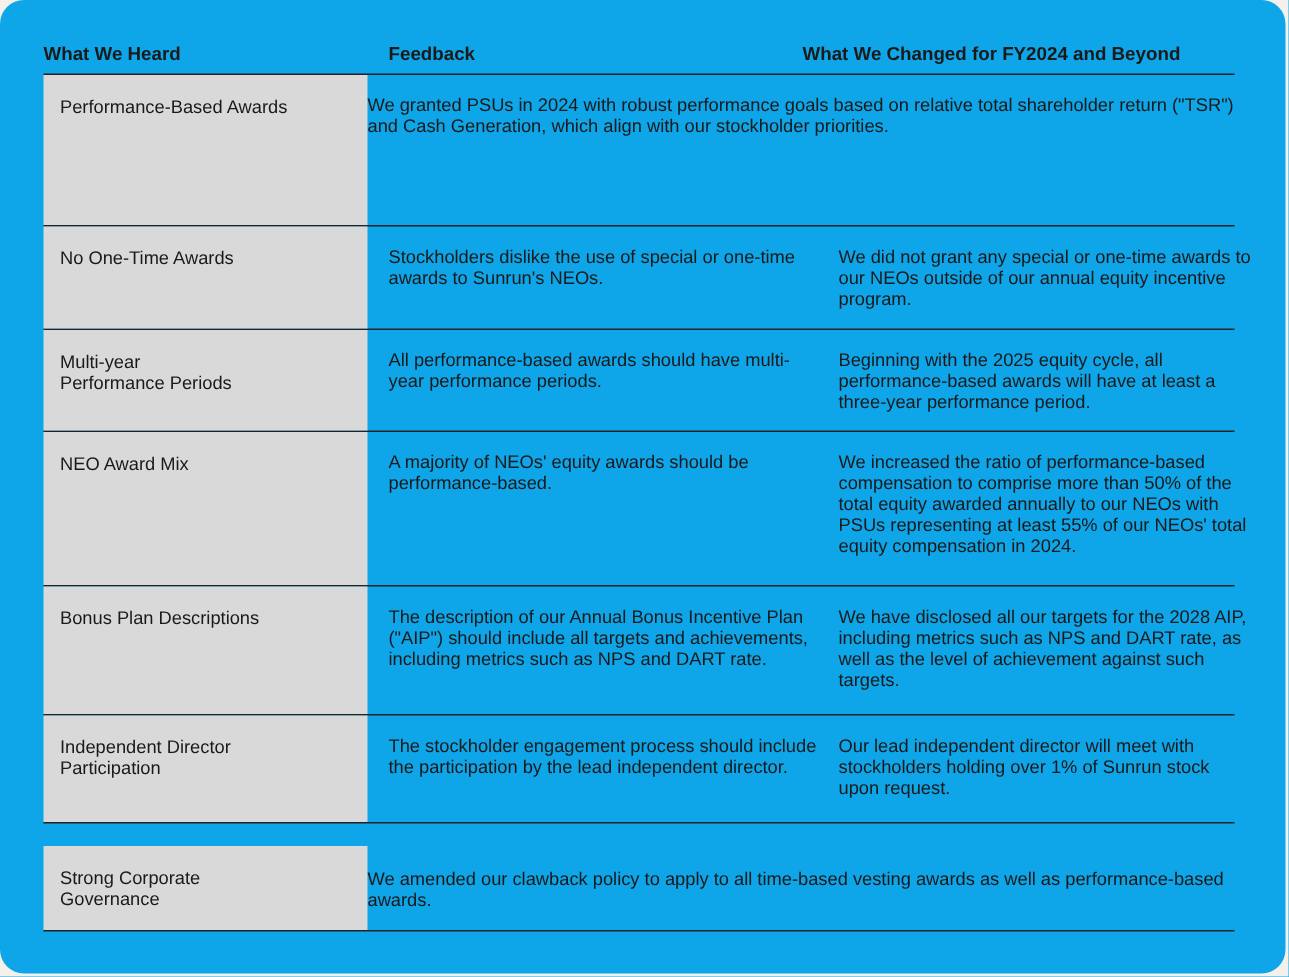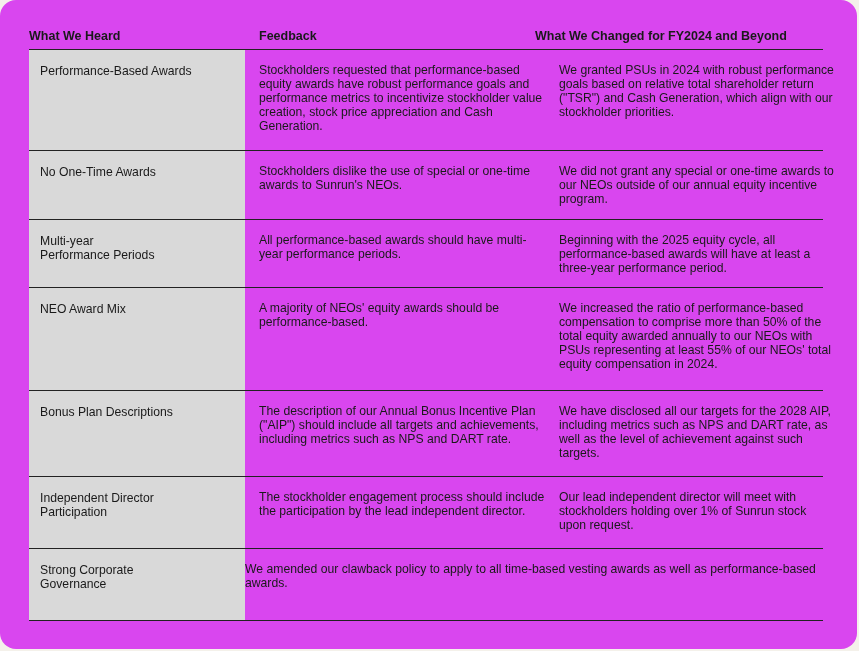--- a/index.html
+++ b/index.html
@@ -6,21 +6,21 @@
   body {
     width: 859px; height: 651px;
     background: #f4f1ea;
     font-family: "Liberation Sans", "DejaVu Sans", sans-serif;
     color: #1a1a1a;
     overflow: hidden;
   }
   .card {
     position: absolute; left: 0; top: 0;
     width: 857px; height: 649px;
-    background: #d946ef;
+    background: #0ea5e9;
     border-radius: 16px;
   }
   .table {
     position: absolute; left: 29px; top: 24px; width: 794px;
   }
   .thead {
     display: flex; height: 26px;
     border-bottom: 1.5px solid #222;
     font-weight: bold; font-size: 12.5px;
     align-items: flex-start;
@@ -57,21 +57,20 @@
 <div class="card">
   <div class="table">
     <div class="thead">
       <div class="c1">What We Heard</div>
       <div class="c2">Feedback</div>
       <div class="c3">What We Changed for FY2024 and Beyond</div>
     </div>
 
     <div class="row" style="height: 101px;">
       <div class="c1">Performance-Based Awards</div>
-      <div class="c2">Stockholders requested that performance-based equity awards have robust performance goals and performance metrics to incentivize stockholder value creation, stock price appreciation and Cash Generation.</div>
       <div class="c3">We granted PSUs in 2024 with robust performance goals based on relative total shareholder return ("TSR") and Cash Generation, which align with our stockholder priorities.</div>
     </div>
     <div class="row" style="height: 69px;">
       <div class="c1">No One-Time Awards</div>
       <div class="c2">Stockholders dislike the use of special or one-time awards to Sunrun's NEOs.</div>
       <div class="c3">We did not grant any special or one-time awards to our NEOs outside of our annual equity incentive program.</div>
     </div>
     <div class="row" style="height: 68px;">
       <div class="c1">Multi-year
 Performance Periods</div>
@@ -87,19 +86,19 @@
       <div class="c1">Bonus Plan Descriptions</div>
       <div class="c2">The description of our Annual Bonus Incentive Plan ("AIP") should include all targets and achievements, including metrics such as NPS and DART rate.</div>
       <div class="c3">We have disclosed all our targets for the 2028 AIP, including metrics such as NPS and DART rate, as well as the level of achievement against such targets.</div>
     </div>
     <div class="row" style="height: 72px;">
       <div class="c1">Independent Director
 Participation</div>
       <div class="c2">The stockholder engagement process should include the participation by the lead independent director.</div>
       <div class="c3">Our lead independent director will meet with stockholders holding over 1% of Sunrun stock upon request.</div>
     </div>
-    <div class="row" style="height: 72px;">
+    <div class="row" style="height: 72px; align-items: flex-end;">
       <div class="c1">Strong Corporate
 Governance</div>
       <div class="c3">We amended our clawback policy to apply to all time-based vesting awards as well as performance-based awards.</div>
     </div>
   </div>
 </div>
 
 </body></html>

